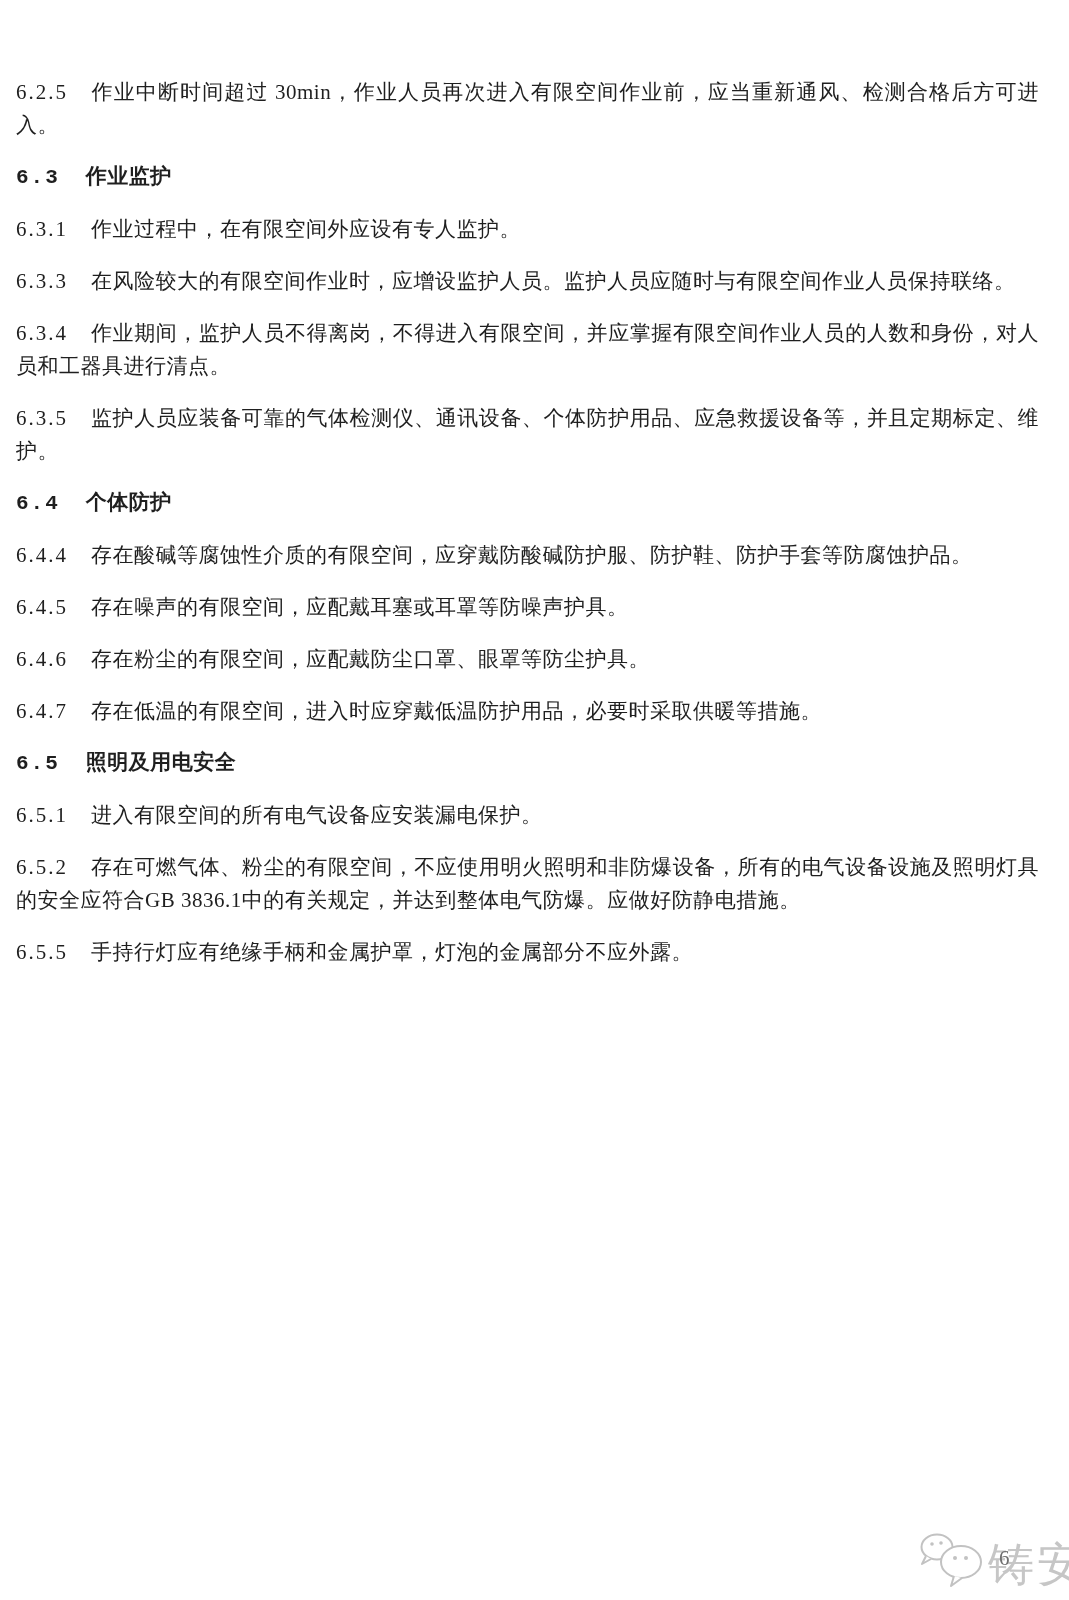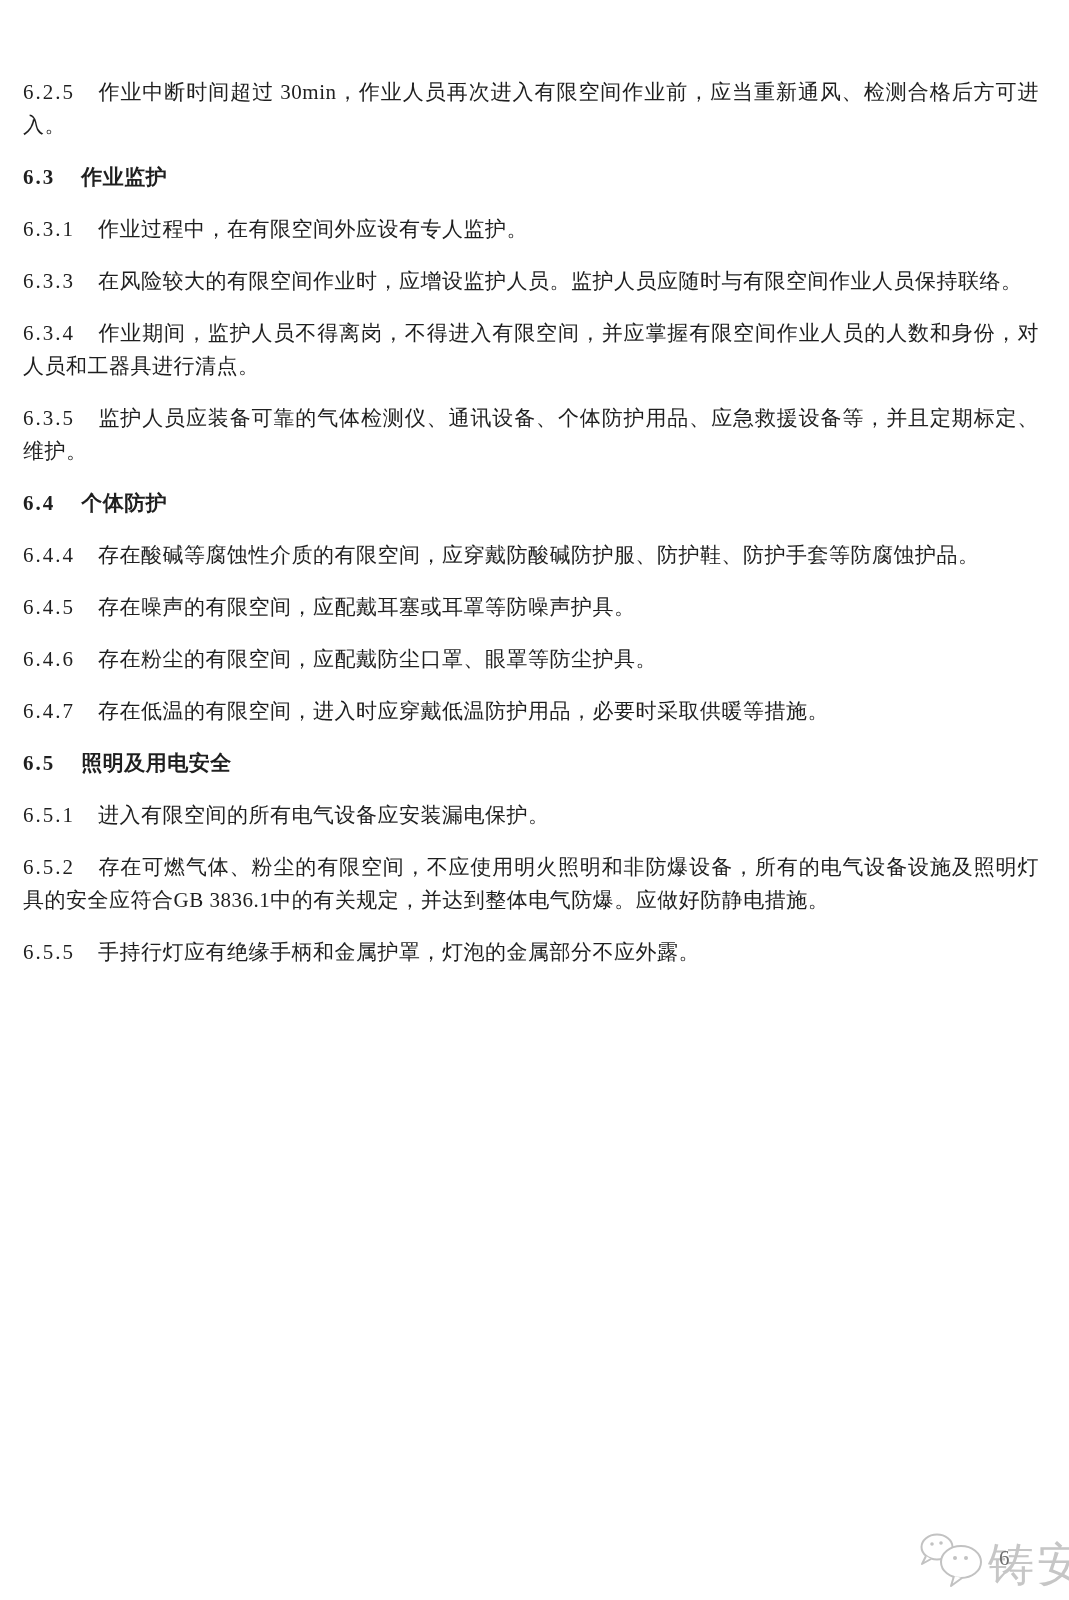--- a/index.html
+++ b/index.html
@@ -14,32 +14,32 @@
     overflow: hidden;
     font-family: "Liberation Serif", serif;
     color: #1f1f1f;
   }
   .page {
     position: absolute;
     inset: 0;
     background: #ffffff;
   }
   .content {
-    padding: 76px 30px 0 23px;
+    padding: 76px 30px 0 16px;
   }
   .para {
     font-size: 21px;
     line-height: 33px;
     margin: 0 0 19px 0;
     text-align: justify;
     text-align-last: left;
     letter-spacing: 0.5px;
   }
   .para.heading {
-    font-family: Liberation Serif, serif;
+    font-family: Liberation Mono, monospace;
     font-weight: 700;
     text-align: left;
     letter-spacing: 0.5px;
   }
   .num {
     display: inline-block;
     margin-right: 23px;
     letter-spacing: 2px;
     white-space: nowrap;
   }

